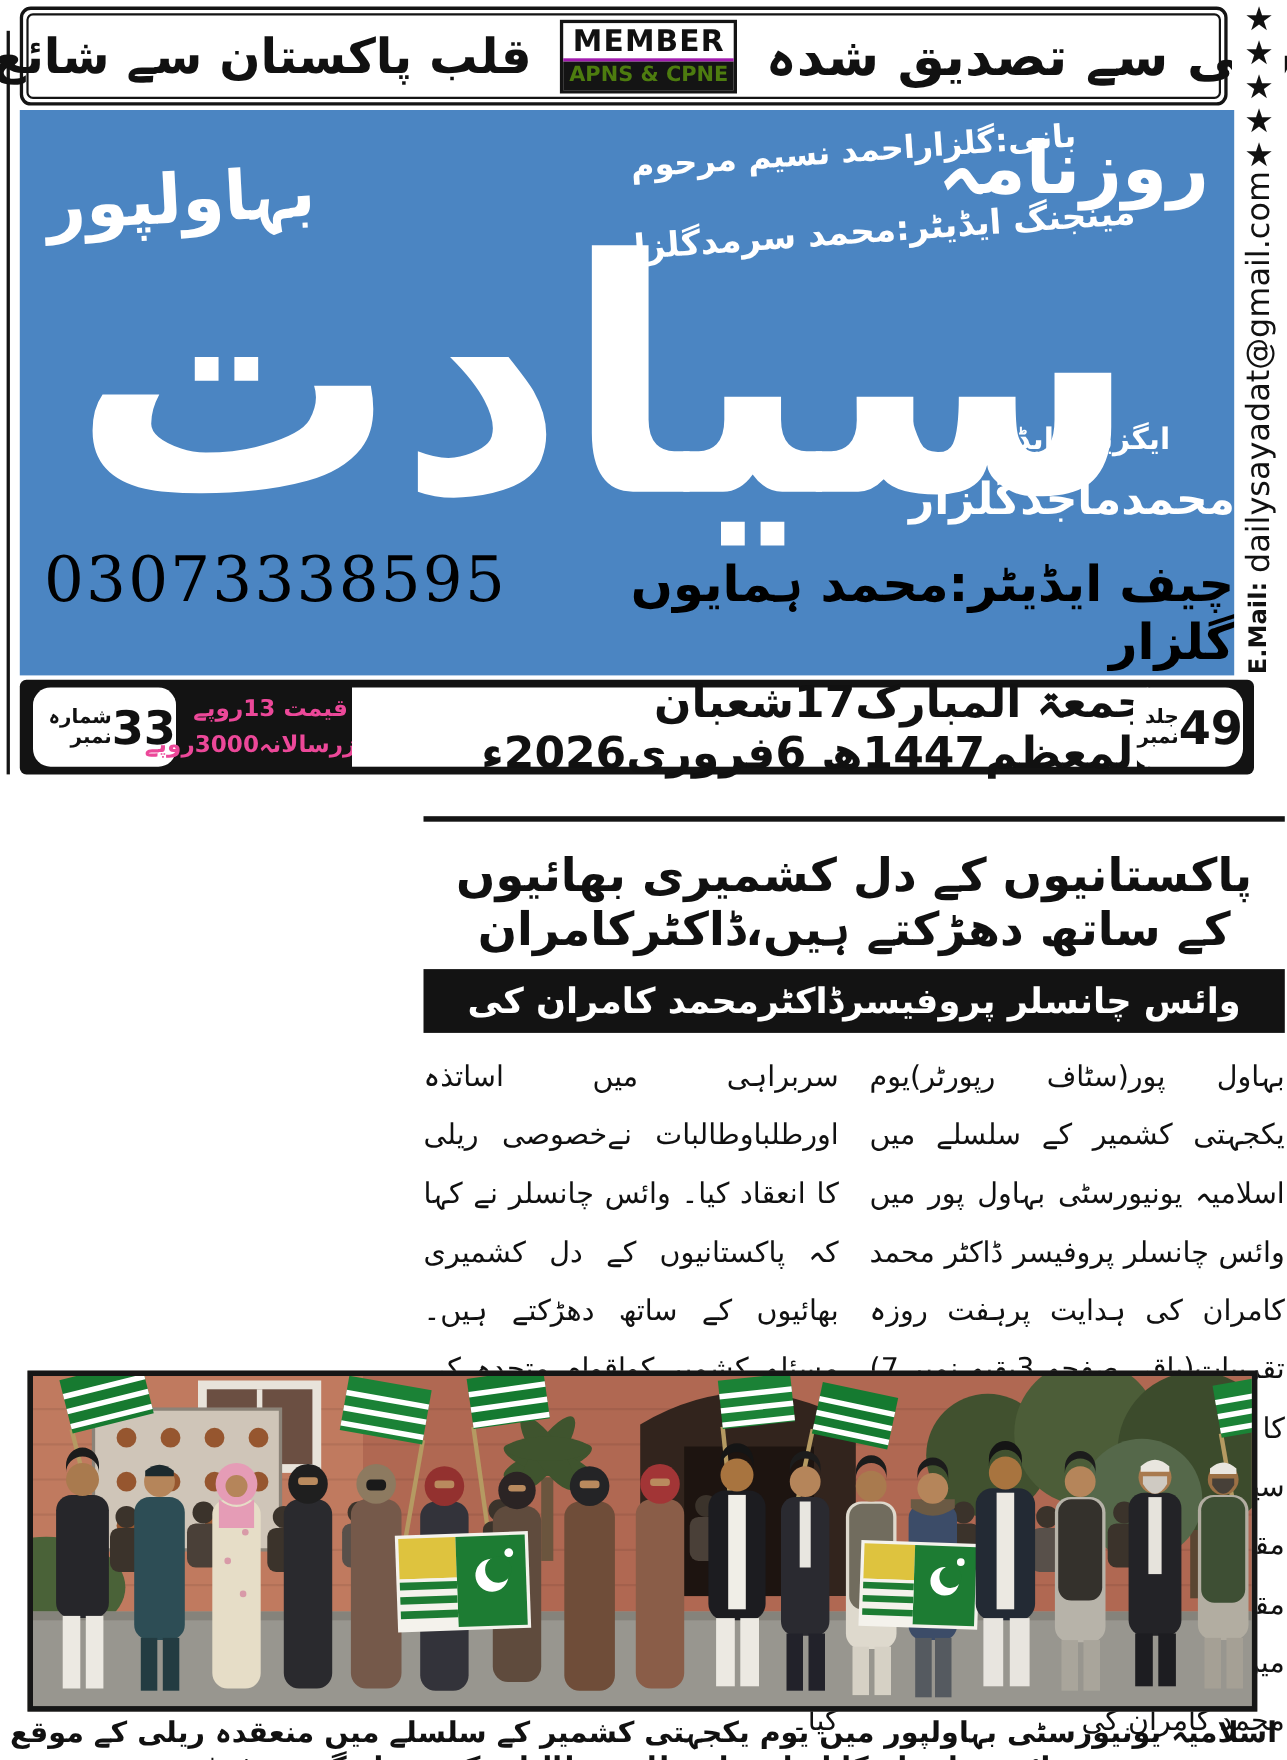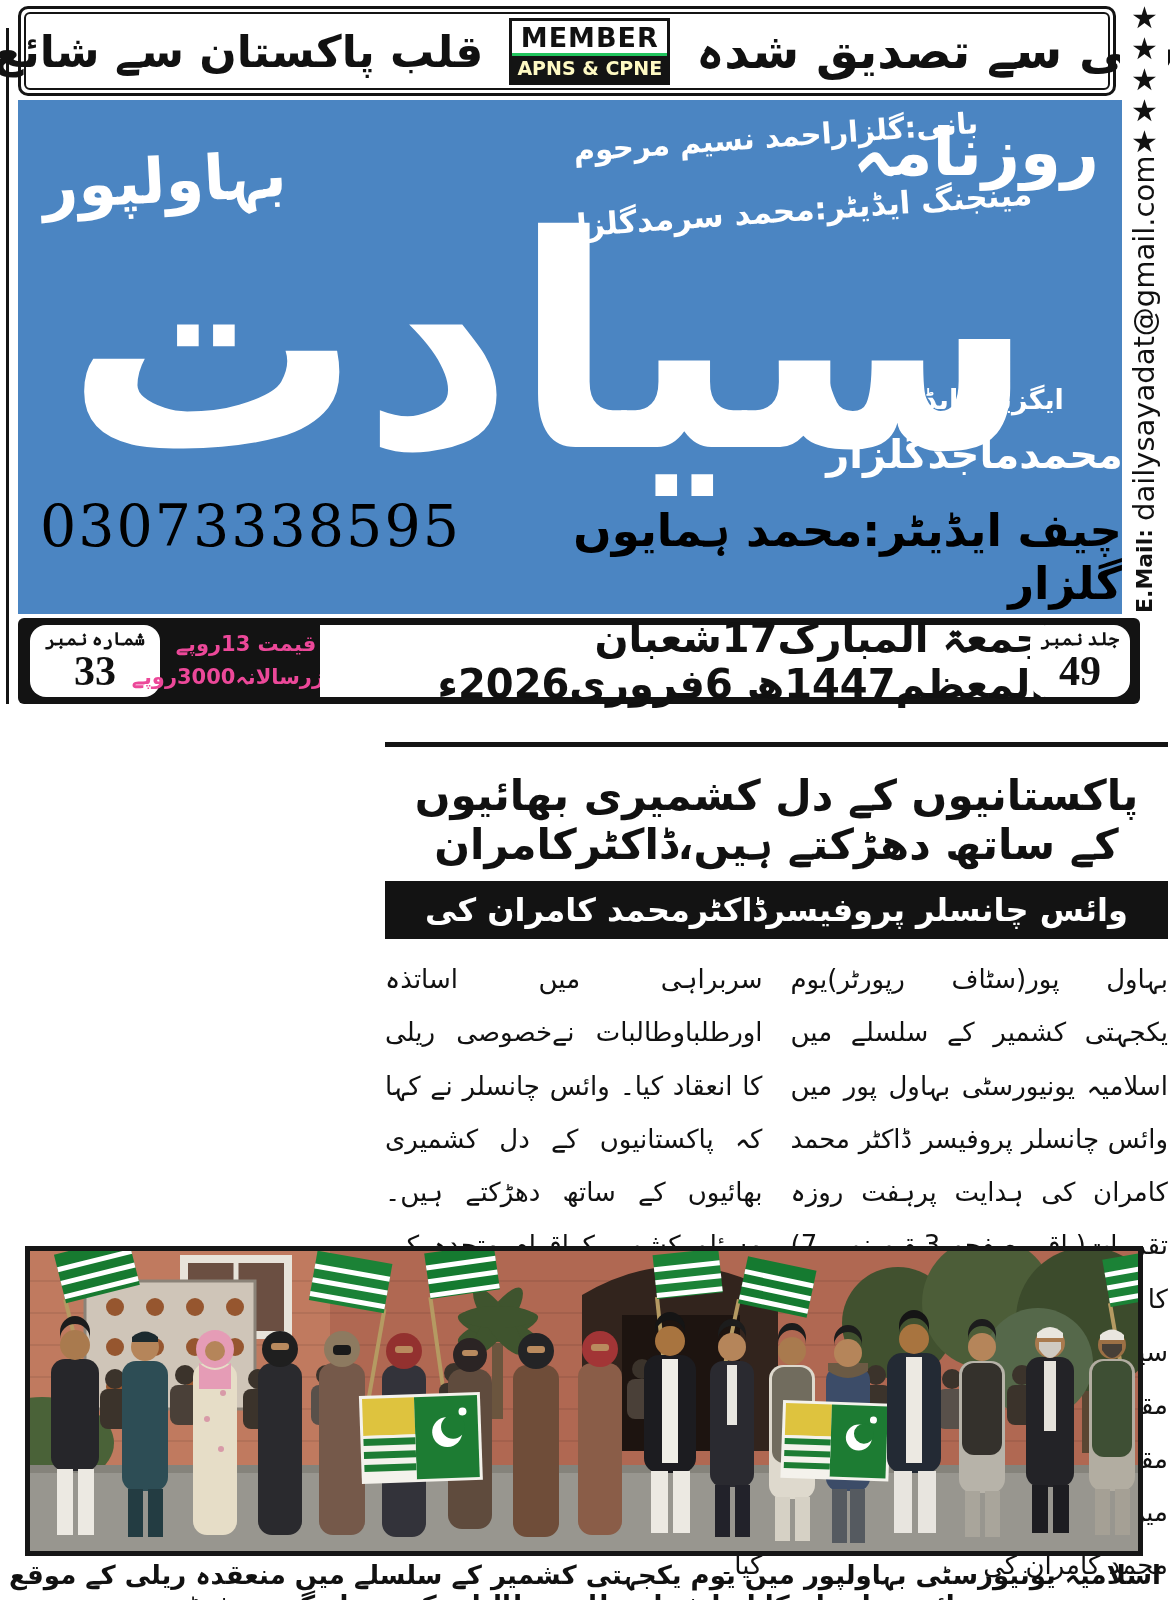--- a/index.html
+++ b/index.html
@@ -9,22 +9,22 @@
   
   .left-border{position:absolute;left:6px;top:28px;width:3px;height:676px;background:#141414;}
 
   
   .topbar{position:absolute;left:18px;top:6px;width:1098px;height:90px;
           border:3px solid #141414;border-radius:10px;padding:3px;box-sizing:border-box;}
   .topbar-inner{width:100%;height:100%;border:2px solid #141414;border-radius:6px;
           display:flex;align-items:center;justify-content:center;gap:26px;box-sizing:border-box;}
   .topbar-text{font-weight:bold;font-size:44px;white-space:nowrap;}
   .member-badge{border:3px solid #141414;background:#fff;text-align:center;line-height:1;flex:0 0 auto;}
-  .member-top{font-weight:bold;font-size:27px;padding:3px 8px 2px;border-bottom:3px solid #22c55e;letter-spacing:1px;}
-  .member-bottom{background:#141414;color:#fef9c3;font-weight:bold;font-size:19px;padding:3px 5px 4px;white-space:nowrap;}
+  .member-top{font-weight:bold;font-size:27px;padding:3px 8px 2px;border-bottom:3px solid #a21caf;letter-spacing:1px;}
+  .member-bottom{background:#141414;color:#4d7c0f;font-weight:bold;font-size:19px;padding:3px 5px 4px;white-space:nowrap;}
 
   
   .side-strip{position:absolute;right:2px;top:0;width:48px;height:614px;
               display:flex;flex-direction:column;align-items:center;background:#fff;}
   .side-stars{writing-mode:vertical-rl;font-size:30px;line-height:1;font-weight:bold;color:#111;letter-spacing:-4px;}
   .side-email{flex:1;writing-mode:vertical-rl;transform:rotate(180deg);
               display:flex;align-items:center;justify-content:center;gap:8px;
               font-size:29px;color:#111;white-space:nowrap;}
   .side-email .lbl{font-weight:bold;font-size:22px;}
 
@@ -40,21 +40,21 @@
            align-items:center;gap:16px;color:#fff;z-index:2;}
   .mh-exec .l1{font-size:27px;font-weight:bold;}
   .mh-exec .l2{font-size:40px;font-weight:bold;}
   .mh-chief{position:absolute;left:22px;bottom:4px;display:flex;align-items:baseline;gap:20px;color:#000000;z-index:2;}
   .mh-phone{font-family:"DejaVu Serif",serif;font-size:57px;letter-spacing:2px;}
   .mh-chief-name{font-size:45px;font-weight:bold;margin-top:29px;}
 
   
   .dateline{position:absolute;left:18px;top:618px;width:1122px;height:86px;background:#131313;border-radius:6px;}
   .pill{position:absolute;top:7px;height:72px;background:#fff;border-radius:16px;
-        display:flex;flex-direction:column;align-items:center;justify-content:center;line-height:1;font-family:Liberation Serif, serif;}
+        display:flex;flex-direction:row;align-items:center;justify-content:center;line-height:1;}
   .pill .plabel{font-size:18px;font-weight:bold;}
   .pill .pnum{font-size:42px;font-weight:bold;margin-top:2px;}
   .issue-box{left:12px;width:130px;}
   .volume-box{right:10px;width:100px;}
   .price{position:absolute;left:150px;top:10px;width:156px;color:#ec4899;text-align:center;
          font-size:21px;font-weight:bold;line-height:1.55;}
   .date-box{position:absolute;left:302px;top:7px;width:724px;height:72px;background:#fff;
             display:flex;align-items:center;justify-content:center;font-size:40px;font-weight:bold;}
 
   

